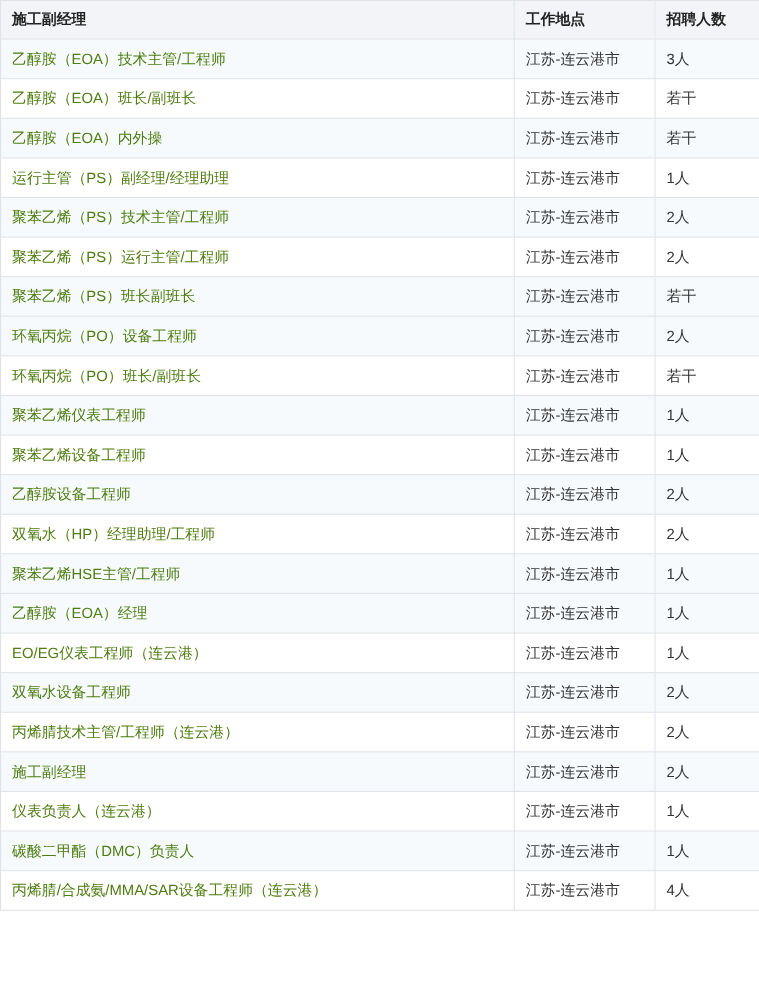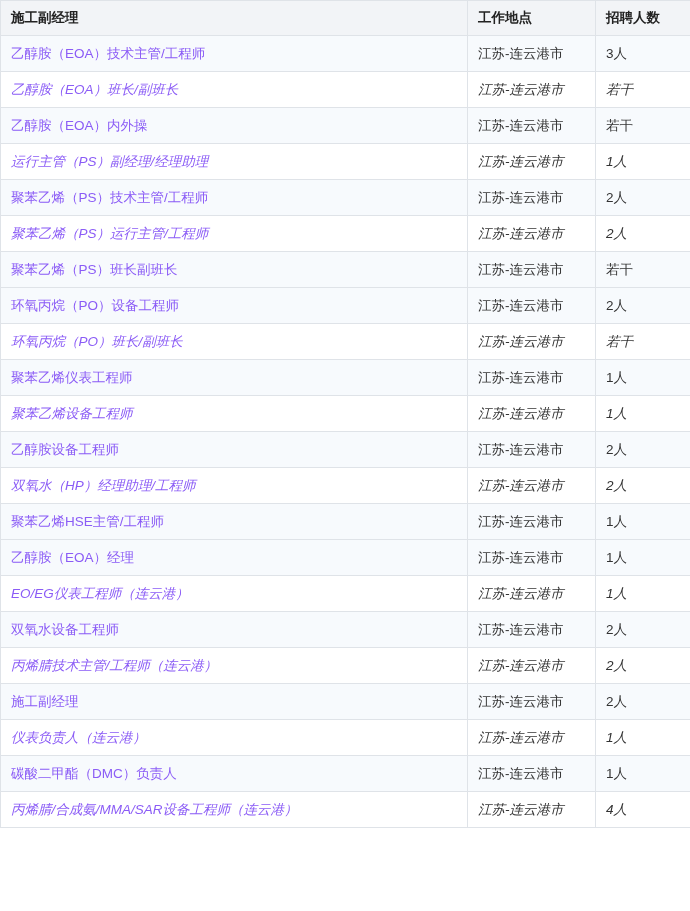--- a/index.html
+++ b/index.html
@@ -40,24 +40,23 @@
     font-weight: bold;
     color: #222222;
     height: 34px;
     line-height: 34px;
   }
   table.job-table tbody tr.row-alt td {
     background: #f7fafd;
   }
   table.job-table tbody tr.row-plain td {
     background: #ffffff;
-    font-style: italic;
   }
   table.job-table tbody td.cell-title {
-    color: #8b5cf6;
+    color: #4d7c0f;
   }
   table.job-table tbody td.cell-location,
   table.job-table tbody td.cell-count {
     color: #333333;
   }
 </style>
 </head>
 <body>
 
 <table class="job-table">

